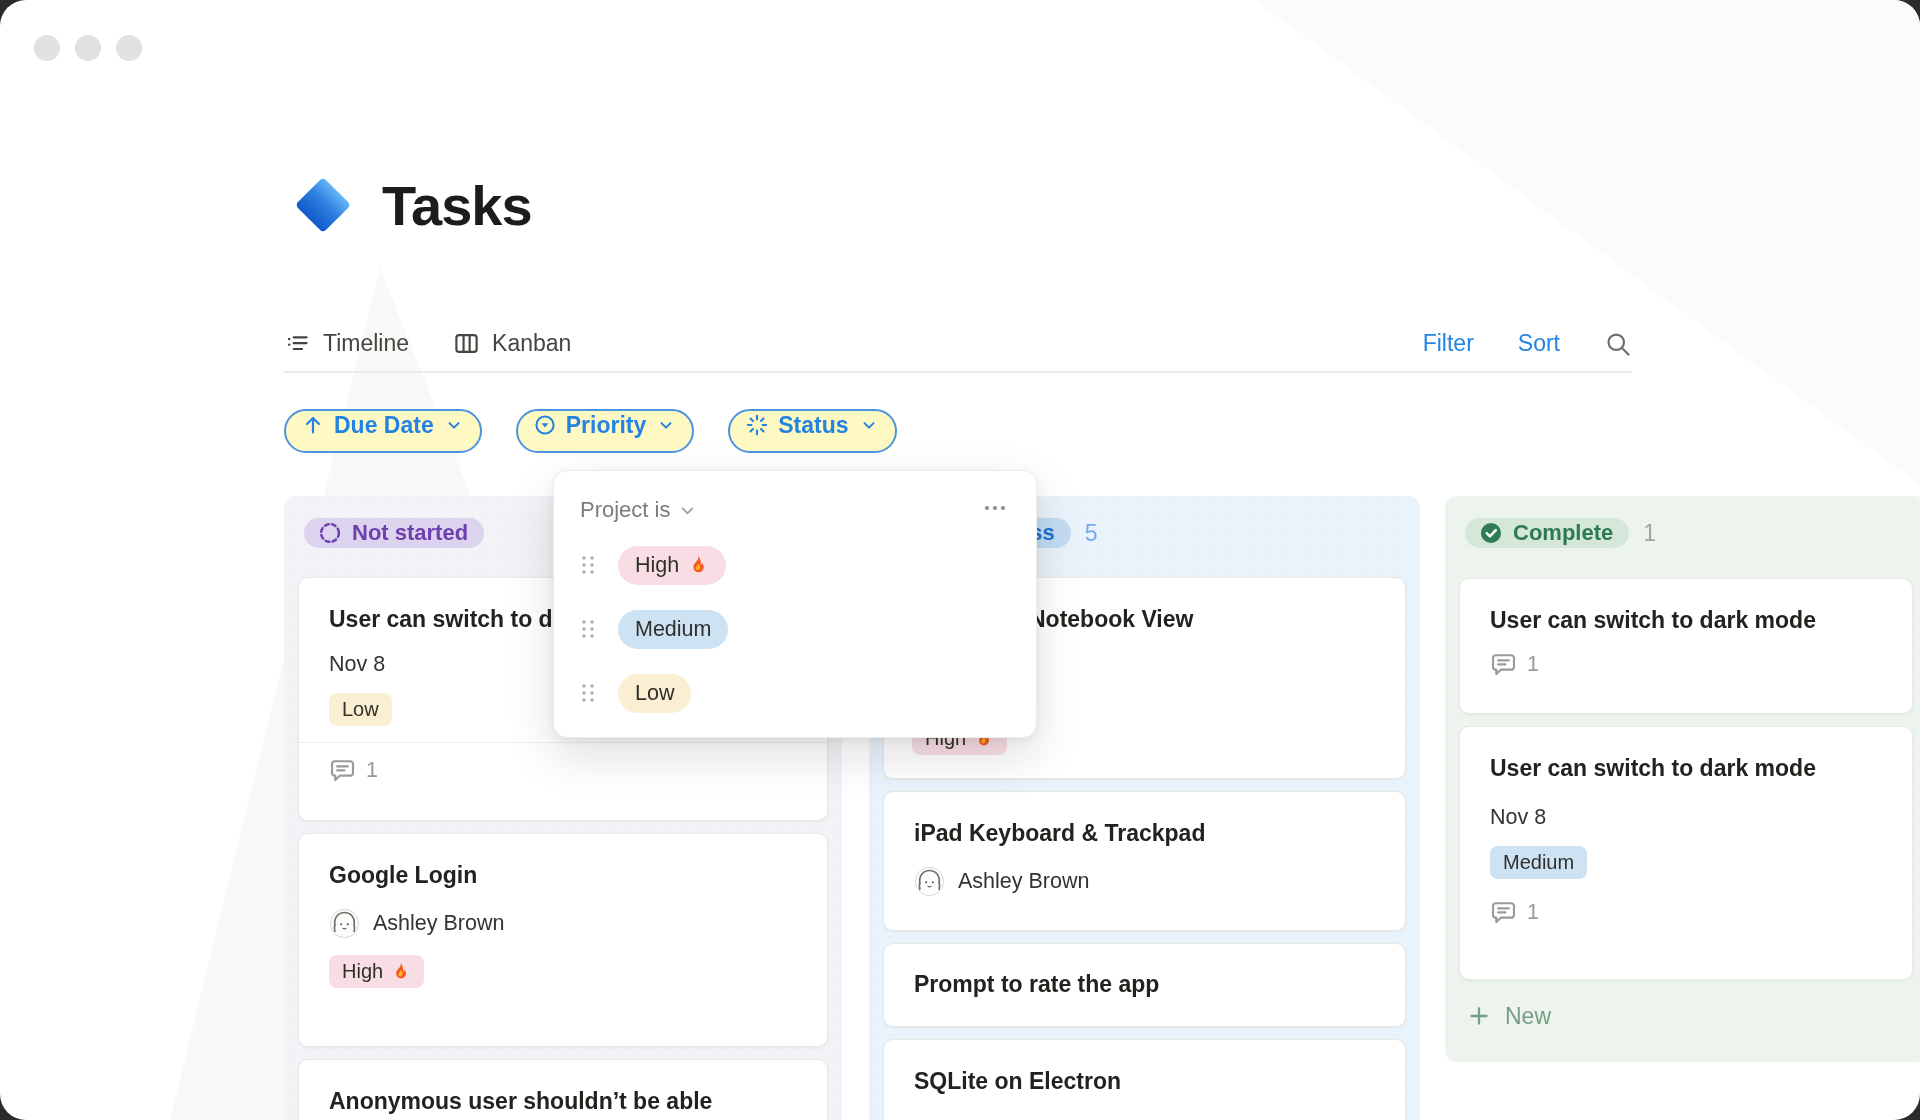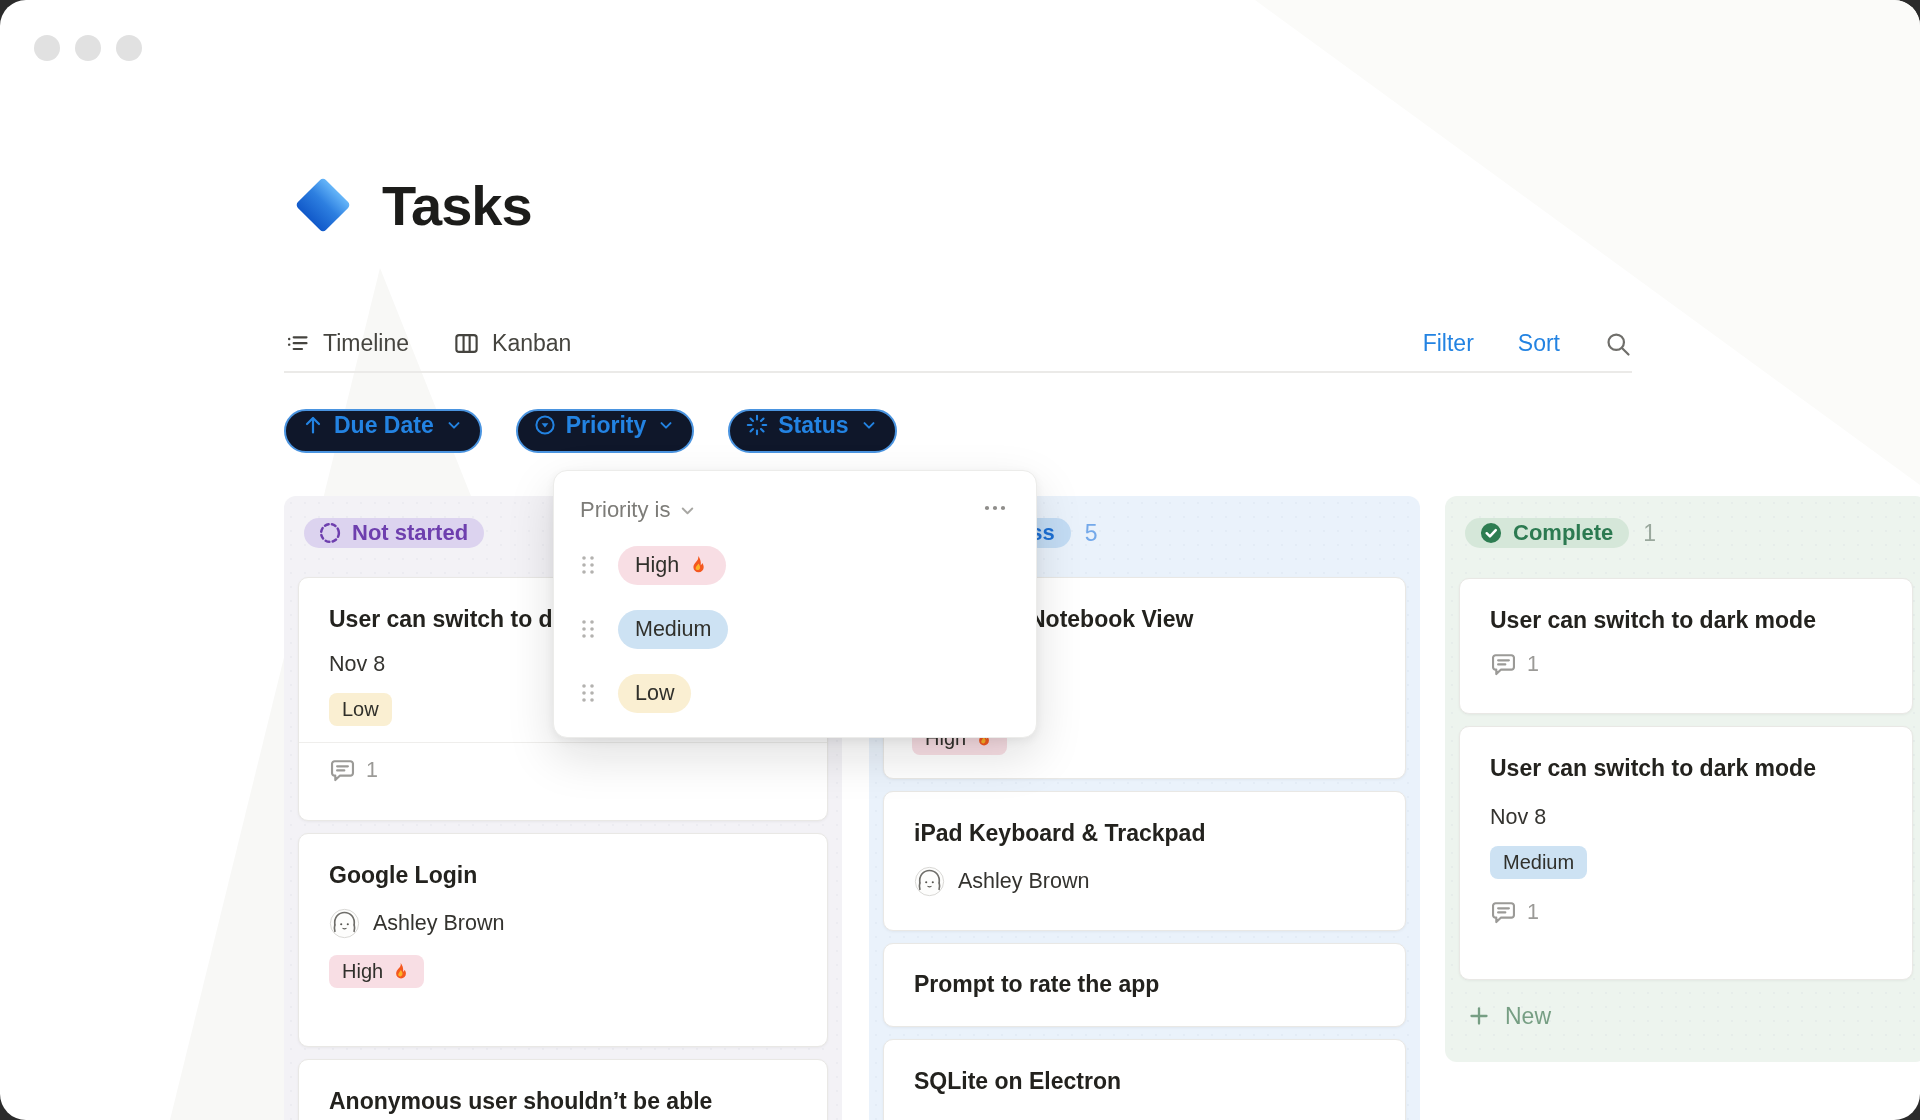--- a/index.html
+++ b/index.html
@@ -32,21 +32,21 @@
   .tab.active::after { content:""; position:absolute; left:-2px; right:-2px; bottom:-2px; height:4px;
          background:#37352f; border-radius:2px; }
   .tab svg { width:27px; height:27px; }
   .tabbar-right { margin-left:auto; display:flex; align-items:center; gap:44px; }
   .link-btn { font-size:23px; font-weight:500; color:#2383e2; cursor:pointer; }
   .search-btn svg { width:28px; height:28px; display:block; }
 
   
   .chips { position:absolute; left:284px; top:409px; display:flex; gap:34px; }
   .chip { height:44px; display:flex; align-items:center; gap:9px; padding:0 17px 12px 15px;
-          border:2px solid #4a94e0; border-radius:23px; background:#0f172a;
+          border:2px solid #4a94e0; border-radius:23px; background:#fef9c3;
           color:#2383e2; font-size:23px; font-weight:600; cursor:pointer; }
   .chip svg { width:24px; height:24px; }
   .chip .chev { width:18px; height:18px; margin-left:2px; }
 
   
   .col { position:absolute; top:496px; border-radius:12px;
          background-image:radial-gradient(rgba(70,90,140,0.045) 1.3px, transparent 1.3px);
          background-size:14px 14px; }
   .col-notstarted { left:284px; width:558px; height:700px; background-color:#f3f2f6; }
   .col-inprogress { left:869px; width:551px; height:700px; background-color:#eaf2fb; }
@@ -353,21 +353,21 @@
           <line x1="12" y1="4.5" x2="12" y2="19.5"></line>
           <line x1="4.5" y1="12" x2="19.5" y2="12"></line>
         </svg>
       <span>New</span>
     </div>
   </div>
 
   <div class="popover">
     <div class="pop-head">
       <div class="pop-title">
-        <span>Priority is</span>
+        <span>Project is</span>
         <svg viewBox="0 0 24 24" style="fill:none;stroke:#a8a7a3;stroke-width:2.4;stroke-linecap:round;stroke-linejoin:round">
             <polyline points="6,9.5 12,15.5 18,9.5"></polyline>
           </svg>
       </div>
       <span class="pop-more">
         <svg viewBox="0 0 30 30">
             <circle cx="7" cy="15" r="2.1" fill="#8f8e8b"></circle>
             <circle cx="15" cy="15" r="2.1" fill="#8f8e8b"></circle>
             <circle cx="23" cy="15" r="2.1" fill="#8f8e8b"></circle>
           </svg>

